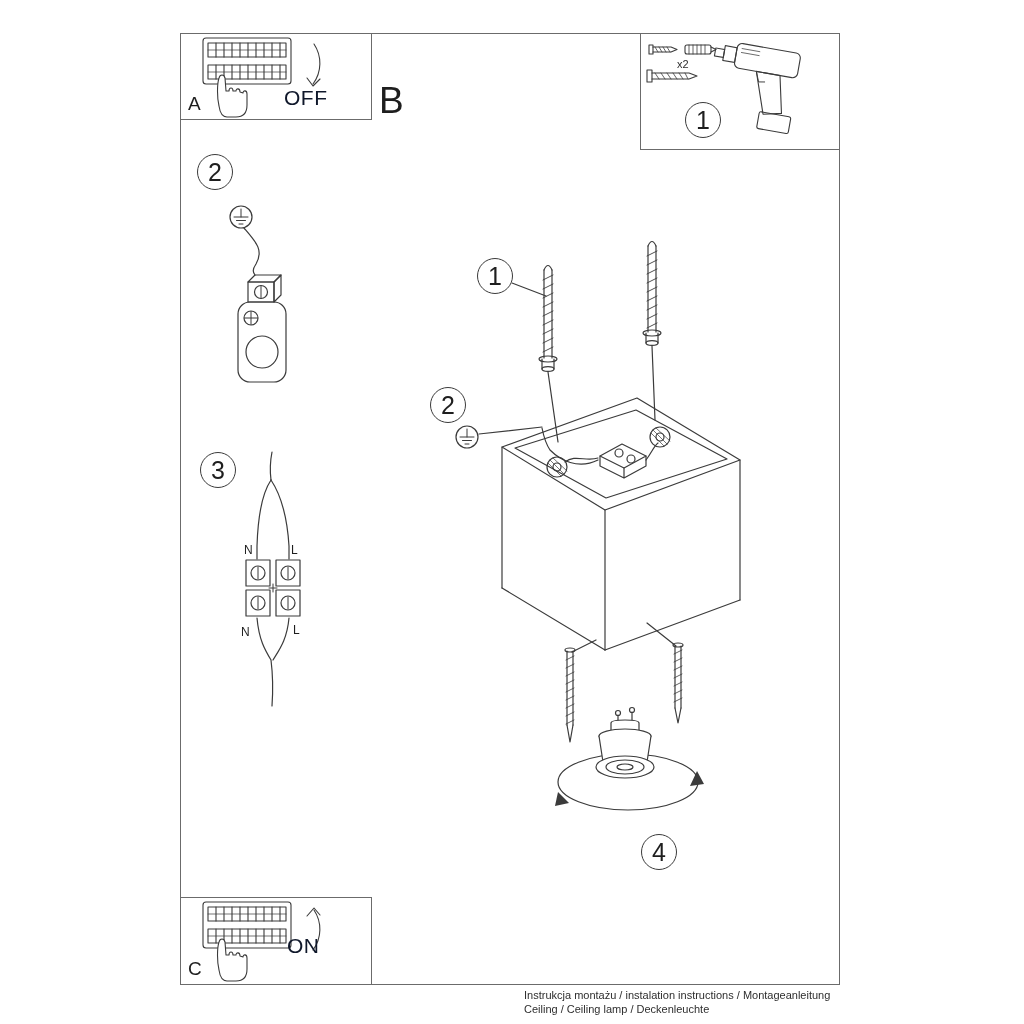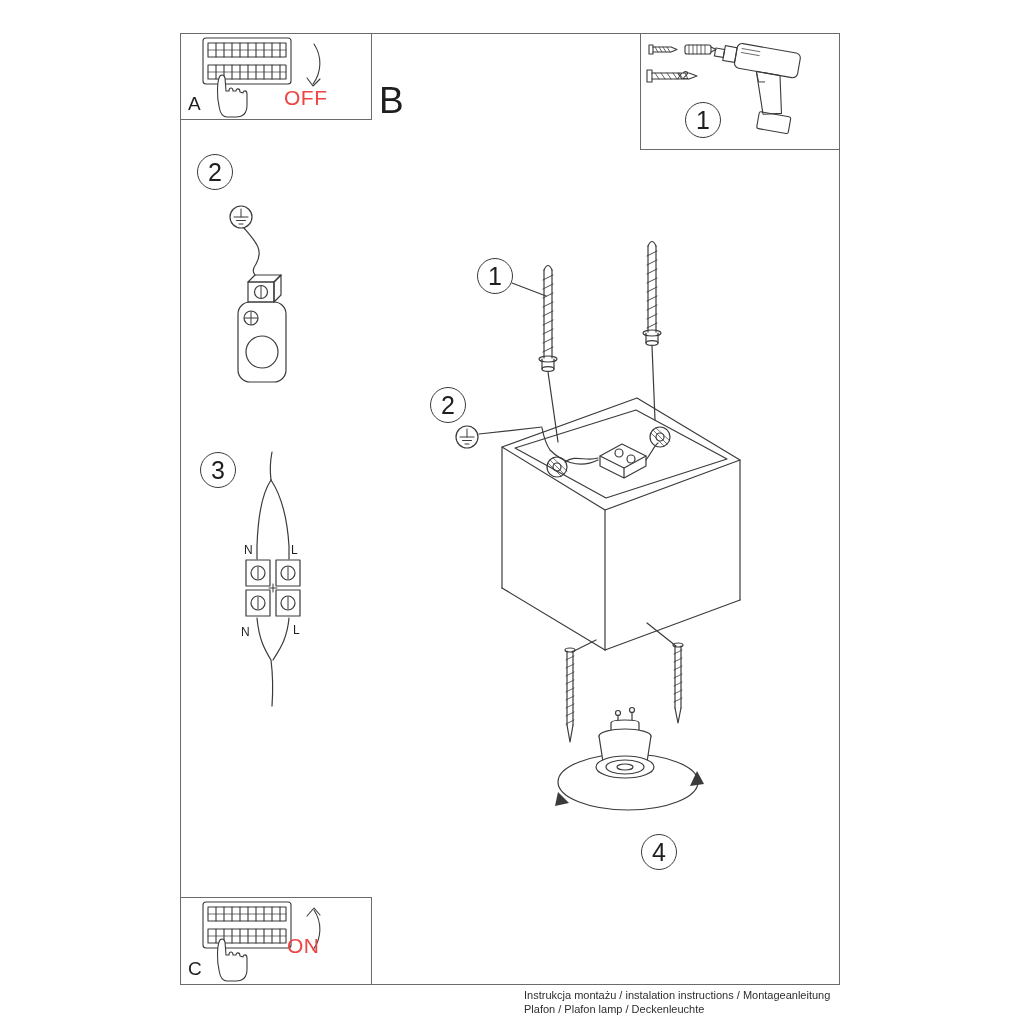--- a/index.html
+++ b/index.html
@@ -6,23 +6,23 @@
   html,body { width:1024px; height:1024px; background:#ffffff;
     font-family:"Liberation Sans", sans-serif; color:#2e2e2e; }
   .page { position:relative; width:1024px; height:1024px; background:#fff; overflow:hidden; }
   .abs { position:absolute; }
   .frame { border:1px solid #6b6b6b; }
   .box { border:1px solid #6b6b6b; background:#fff; }
   .num-circle { width:36px; height:36px; border:1.5px solid #3b3b3b; border-radius:50%;
     display:flex; align-items:center; justify-content:center;
     font-size:25px; color:#1e1e1e; background:#fff; }
   .corner-label { font-size:19px; color:#1e1e1e; }
-  .switch-label { font-size:21px; color:#ef4444; letter-spacing:0.5px; }
+  .switch-label { font-size:21px; color:#0f172a; letter-spacing:0.5px; }
   .big-letter { font-size:37px; color:#1e1e1e; }
-  .tiny { font-size:11px; color:#2e2e2e;margin-top:11px; }
+  .tiny { font-size:11px; color:#2e2e2e; }
   .wire-label { font-size:12px; color:#1e1e1e; }
   .footer-text { font-size:11px; line-height:13.5px; color:#2e2e2e;margin-top:40px; }
   svg { display:block; }
 </style>
 </head>
 <body>
 
 <div class="page">
 
   <div class="abs frame" style="left:180px; top:33px; width:660px; height:952px;"></div>
@@ -266,16 +266,16 @@
           <path d="M126,18 L133,10 L139,17"></path>
         </g>
       </g>
     </svg>
     <span class="abs corner-label" style="left:7px; top:60px;">C</span>
     <span class="abs switch-label" style="left:106px; top:36px;">ON</span>
   </div>
 
   <div class="abs footer-text" style="left:524px; top:949px;">
     <div>Instrukcja montażu / instalation instructions / Montageanleitung</div>
-    <div>Plafon / Plafon lamp / Deckenleuchte</div>
+    <div>Ceiling / Ceiling lamp / Deckenleuchte</div>
   </div>
 
 </div>
 
 </body></html>

